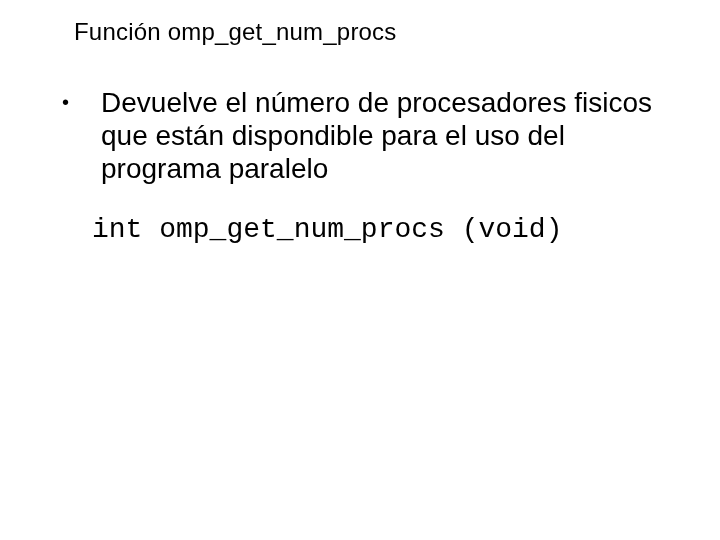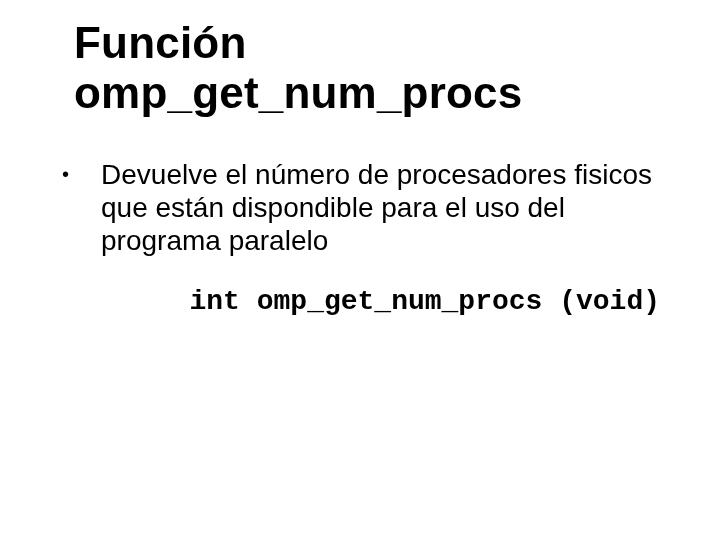--- a/index.html
+++ b/index.html
@@ -11,22 +11,22 @@
     font-family: Arial, Helvetica, sans-serif;
     color: #000;
   }
   .slide {
     box-sizing: border-box;
     width: 720px;
     height: 540px;
     padding: 18px 60px 0 60px;
   }
   .title {
-    font-size: 44px;
-    font-weight: 700;
+    font-size: 24px;
+    font-weight: 400;
     margin: 0 0 40px 14px;
     letter-spacing: 0.2px;
   }
   .body {
     font-size: 28px;
     line-height: 1.18;
   }
   .bullet-row {
     display: flex;
     align-items: flex-start;
@@ -38,25 +38,24 @@
     line-height: 32px;
     margin-right: 14px;
     margin-left: 2px;
   }
   .bullet-text {
     flex: 1 1 auto;
     margin-left: 18px;
   }
   .code-line {
     font-family: "Courier New", Courier, monospace;
-    font-weight: bold;
+    font-weight: normal;
     font-size: 28px;
     margin-left: 32px;
     white-space: pre;
-    text-align: right;
   }
 </style>
 </head>
 <body>
 
 <div class="slide">
 
   <h1 class="title">Función omp_get_num_procs</h1>
 
   <div class="body">

